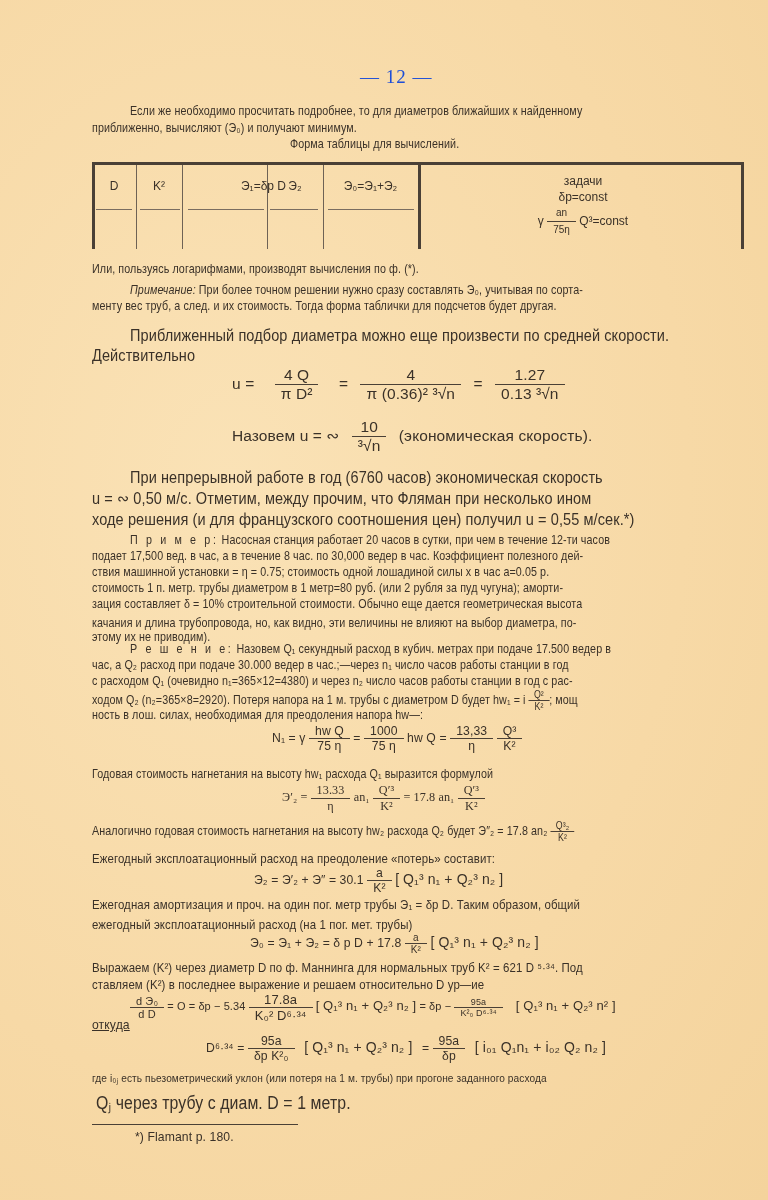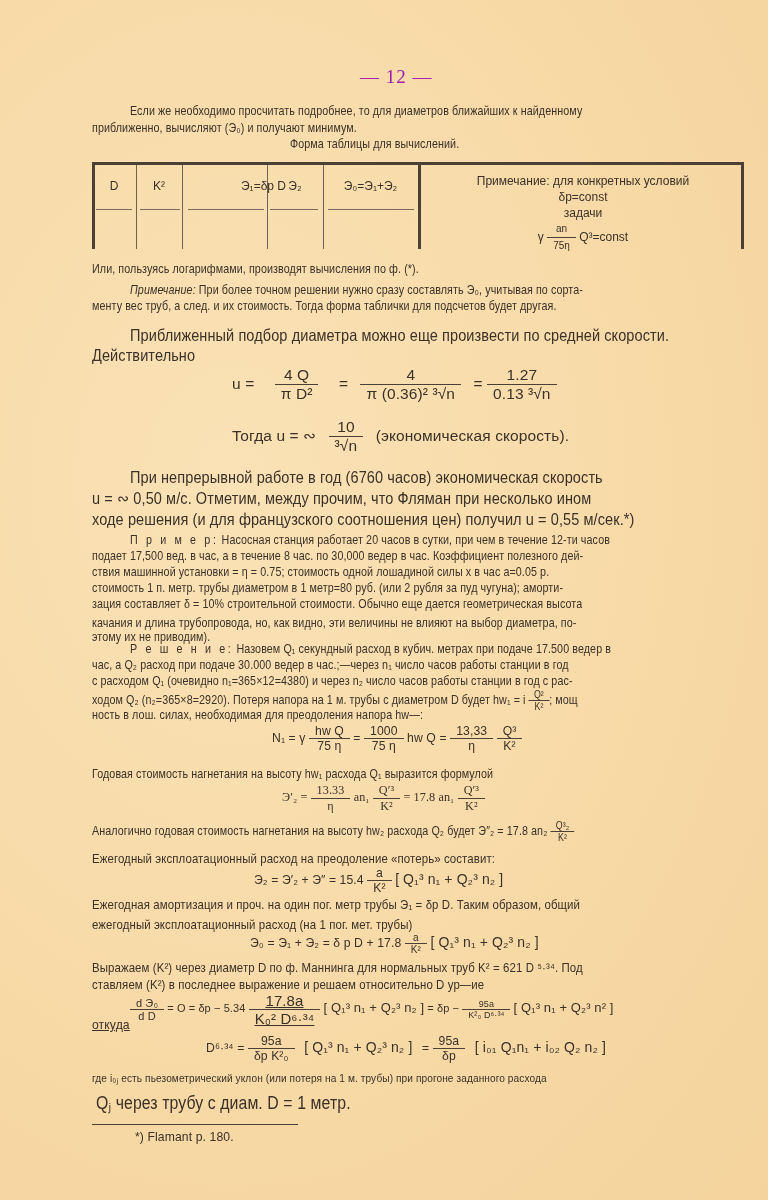--- a/index.html
+++ b/index.html
@@ -6,21 +6,21 @@
   body {
     width:768px; height:1200px; overflow:hidden;
     background:#f8dcaa;
     background-image: radial-gradient(ellipse at 30% 40%, #fae2b6 0%, #f7d9a6 60%, #f4d39c 100%);
     color:#3a3128;
     font-family:"Liberation Serif", serif;
     position:relative;
   }
   .page { position:absolute; left:0; top:0; width:768px; height:1200px; }
   .abs { position:absolute; white-space:nowrap; }
-  .pn { left:360px; top:66px; font-size:19px; color:#a21caf; letter-spacing:1px; }
+  .pn { left:360px; top:66px; font-size:19px; color:#1d4ed8; letter-spacing:1px; }
   .sm { font-size:12.2px; font-family:"Liberation Sans", sans-serif; transform-origin:left top; }
   .md { font-size:15.5px; font-family:"Liberation Sans", sans-serif; }
   .lg { font-size:16.5px; font-family:"Liberation Sans", sans-serif; }
   .sm, .md, .lg { letter-spacing:0.1px; }
   .narrow { transform:scaleX(0.88); transform-origin:left top; }
   .it { font-style:italic; }
   .sp { letter-spacing:3px; }
   
   .tbl { position:absolute; left:92px; top:162px; width:652px; height:84px; border-top:3px solid #4a4036; }
   .tbl .vline { position:absolute; top:0; bottom:0; width:1px; background:#6e6255; }
@@ -60,23 +60,22 @@
     <div class="hcell" style="left:175px;width:56px;">Э₂</div>
     <div class="hcell" style="left:231px;width:95px;">Э₀=Э₁+Э₂</div>
 
     <div class="hrule" style="left:4px;width:36px;"></div>
     <div class="hrule" style="left:48px;width:40px;"></div>
     <div class="hrule" style="left:96px;width:76px;"></div>
     <div class="hrule" style="left:178px;width:48px;"></div>
     <div class="hrule" style="left:236px;width:86px;"></div>
 
     <div class="note">
-      <div>Примечание: для конкретных условий</div>
+      <div>задачи</div>
       <div>δp=const</div>
-      <div>задачи</div>
       <div>
         <span>γ</span>
         <span class="frac" style="font-size:10px;"><span class="num">an</span><span class="den">75η</span></span>
         <span>Q³=const</span>
       </div>
     </div>
   </div>
 
   <div class="abs sm narrow" style="left:92px;top:262px;">Или, пользуясь логарифмами, производят вычисления по ф. (*).</div>
 
@@ -85,25 +84,25 @@
 
   <div class="abs lg narrow" style="left:130px;top:326px;">Приближенный подбор диаметра можно еще произвести по средней скорости.</div>
   <div class="abs lg narrow" style="left:92px;top:346px;">Действительно</div>
 
   <div class="abs md eq" style="left:232px;top:366px;">
     <span>u  =</span>
     <span class="frac" style="margin:0 16px;"><span class="num">4 Q</span><span class="den">π  D²</span></span>
     <span>=</span>
     <span class="frac" style="margin:0 8px;"><span class="num">4</span><span class="den">π  (0.36)² ³√n</span></span>
     <span>=</span>
-    <span class="frac" style="margin:0 0;"><span class="num">1.27</span><span class="den">0.13 ³√n</span></span>
+    <span class="frac" style="margin:0 8px;"><span class="num">1.27</span><span class="den">0.13 ³√n</span></span>
   </div>
 
   <div class="abs md eq" style="left:232px;top:418px;">
-    <span>Тогда u  =  ∾</span>
+    <span>Назовем u  =  ∾</span>
     <span class="frac" style="margin:0 8px;"><span class="num">10</span><span class="den">³√n</span></span>
     <span>(экономическая скорость).</span>
   </div>
 
   <div class="abs lg narrow" style="left:130px;top:468px;">При  непрерывной  работе  в  год  (6760  часов)  экономическая  скорость</div>
   <div class="abs lg narrow" style="left:92px;top:489px;">u = ∾  0,50 м/с.   Отметим,   между   прочим,   что Фляман при несколько ином</div>
   <div class="abs lg narrow" style="left:92px;top:510px;">ходе решения  (и для  французского  соотношения цен) получил  u  =  0,55  м/сек.*)</div>
 
   <div class="abs sm narrow" style="left:130px;top:533px;"><span class="sp">П р и м е р:</span><span> Насосная станция работает 20 часов в сутки,  при чем в течение 12-ти часов</span></div>
   <div class="abs sm narrow" style="left:92px;top:549px;">подает 17,500 вед. в час,  а в течение 8 час. по 30,000 ведер в час. Коэффициент полезного дей-</div>
@@ -144,45 +143,45 @@
   </div>
 
   <div class="abs sm narrow" style="left:92px;top:820px;">
     <span>Аналогично годовая стоимость нагнетания на высоту hw₂ расхода Q₂  будет Э″₂ = 17.8 an₂</span>
     <span class="frac" style="font-size:10px;"><span class="num">Q³₂</span><span class="den">K²</span></span>
   </div>
 
   <div class="abs sm narrow" style="left:92px;top:851px;font-size:13px;">Ежегодный эксплоатационный  расход на преодоление «потерь» составит:</div>
 
   <div class="abs sm eq" style="left:254px;top:866px;">
-    <span>Э₂ = Э′₂ + Э″ = 15.4</span>
+    <span>Э₂ = Э′₂ + Э″ = 30.1</span>
     <span class="frac"><span class="num">a</span><span class="den">K²</span></span>
     <span style="font-size:14px;">[  Q₁³ n₁  +  Q₂³ n₂ ]</span>
   </div>
 
   <div class="abs sm narrow" style="left:92px;top:897px;font-size:13px;">Ежегодная амортизация и  проч. на один пог. метр трубы Э₁ = δp D.  Таким  образом,   общий</div>
   <div class="abs sm narrow" style="left:92px;top:917px;font-size:13px;">ежегодный эксплоатационный расход (на 1 пог. мет. трубы)</div>
 
   <div class="abs sm eq" style="left:250px;top:932px;">
     <span>Э₀ = Э₁ + Э₂ = δ p  D + 17.8</span>
     <span class="frac" style="font-size:10px;"><span class="num">a</span><span class="den">K²</span></span>
     <span style="font-size:14px;">[  Q₁³ n₁ + Q₂³ n₂ ]</span>
   </div>
 
   <div class="abs sm narrow" style="left:92px;top:960px;font-size:13px;">Выражаем (K²) через диаметр D по ф. Маннинга  для нормальных  труб  K² = 621 D ⁵·³⁴.  Под</div>
   <div class="abs sm narrow" style="left:92px;top:977px;font-size:13px;">ставляем (K²) в последнее выражение и решаем относительно D ур—ие</div>
 
   <div class="abs sm eq" style="left:130px;top:992px;font-size:11px;">
     <span class="frac"><span class="num">d Э₀</span><span class="den">d D</span></span>
     <span>= O = δp − 5.34</span>
-    <span class="frac" style="font-size:15px;text-decoration:underline;"><span class="num">17.8a</span><span class="den">K₀² D⁶·³⁴</span></span>
+    <span class="frac" style="font-size:13px;"><span class="num">17.8a</span><span class="den">K₀² D⁶·³⁴</span></span>
     <span style="font-size:13px;">[ Q₁³ n₁ + Q₂³ n₂ ]</span>
     <span>= δp −</span>
     <span class="frac" style="font-size:9px;"><span class="num">95a</span><span class="den">K²₀  D⁶·³⁴</span></span>
-    <span style="font-size:13px;">[ Q₁³ n₁ + Q₂³ n² ]</span>
+    <span style="font-size:13px;margin-left:10px;">[ Q₁³ n₁ + Q₂³ n² ]</span>
   </div>
 
   <div class="abs sm" style="left:92px;top:1018px;text-decoration:underline;">откуда</div>
 
   <div class="abs sm eq" style="left:206px;top:1034px;">
     <span>D⁶·³⁴ =</span>
     <span class="frac"><span class="num">95a</span><span class="den">δp  K²₀</span></span>
     <span style="font-size:14px;margin:0 6px;">[ Q₁³ n₁ + Q₂³  n₂ ]</span>
     <span>=</span>
     <span class="frac"><span class="num">95a</span><span class="den">δp</span></span>

